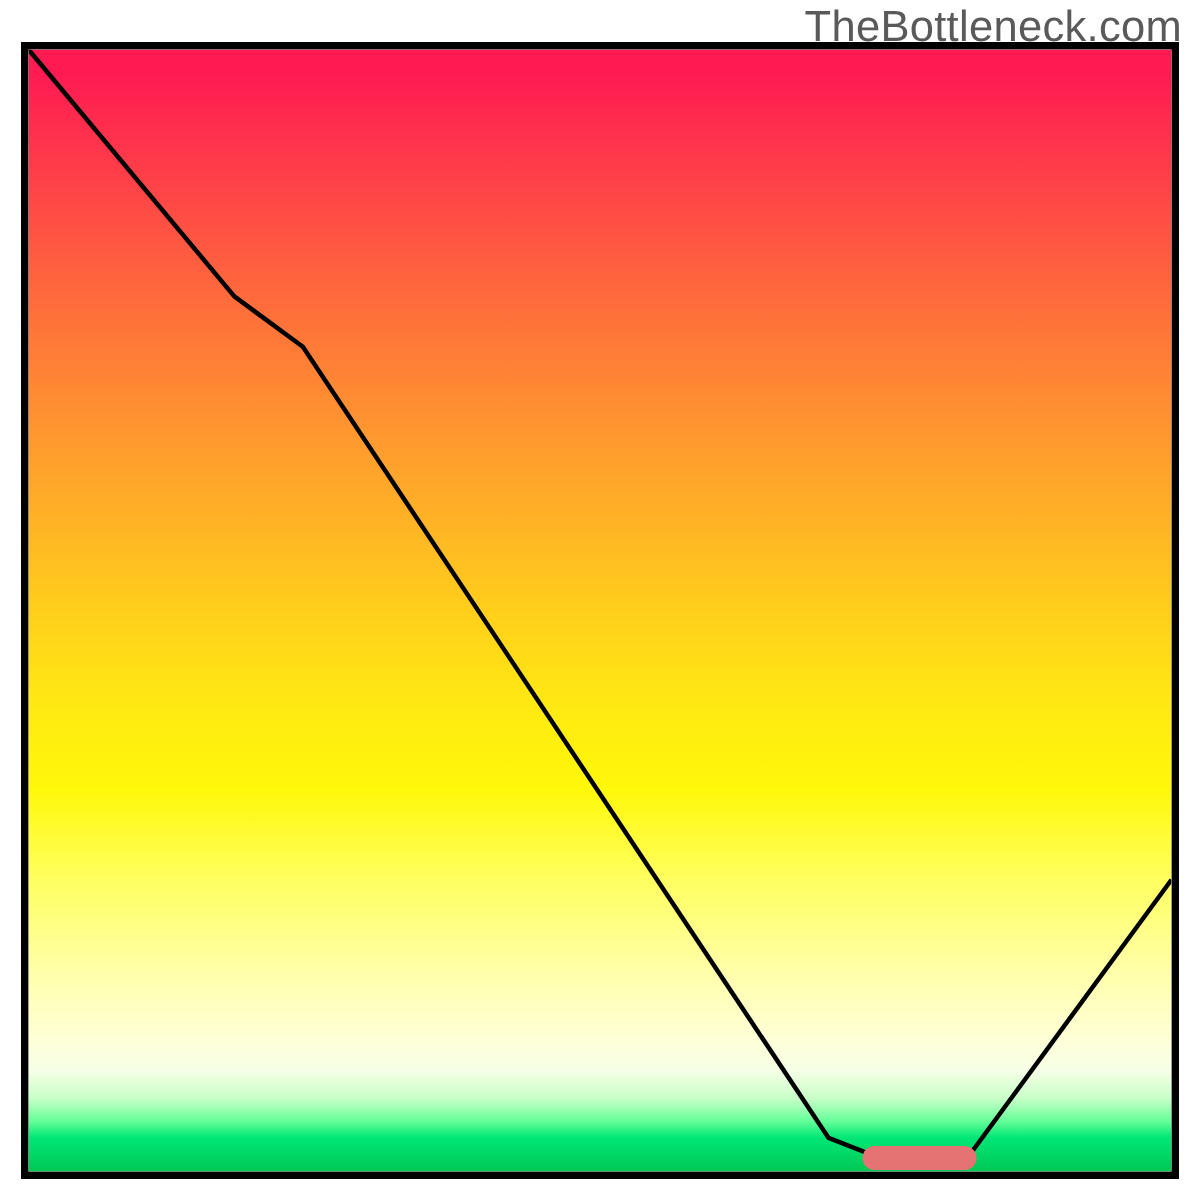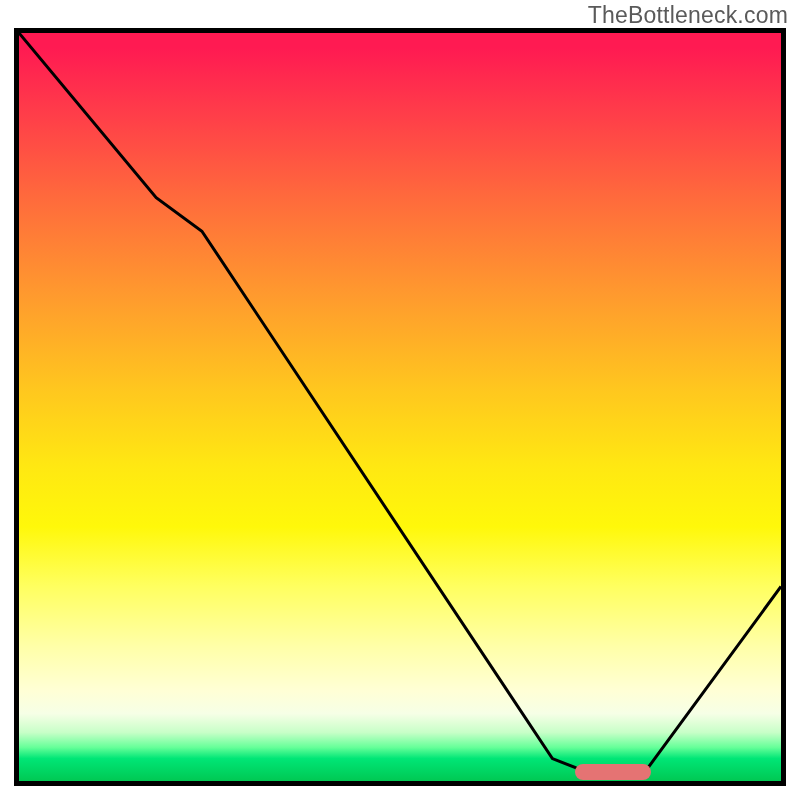--- a/index.html
+++ b/index.html
@@ -12,21 +12,21 @@
   }
   .container {
     position: relative;
     width: 800px;
     height: 800px;
   }
   .watermark {
     position: absolute;
     top: 2px;
     right: 12px;
-    font-size: 23px;
+    font-size: 29px;
     font-weight: 500;
     color: #5a5a5a;
     letter-spacing: 0.2px;
   }
   .frame {
     position: absolute;
     left: 14px;
     top: 28px;
     width: 772px;
     height: 758px;

